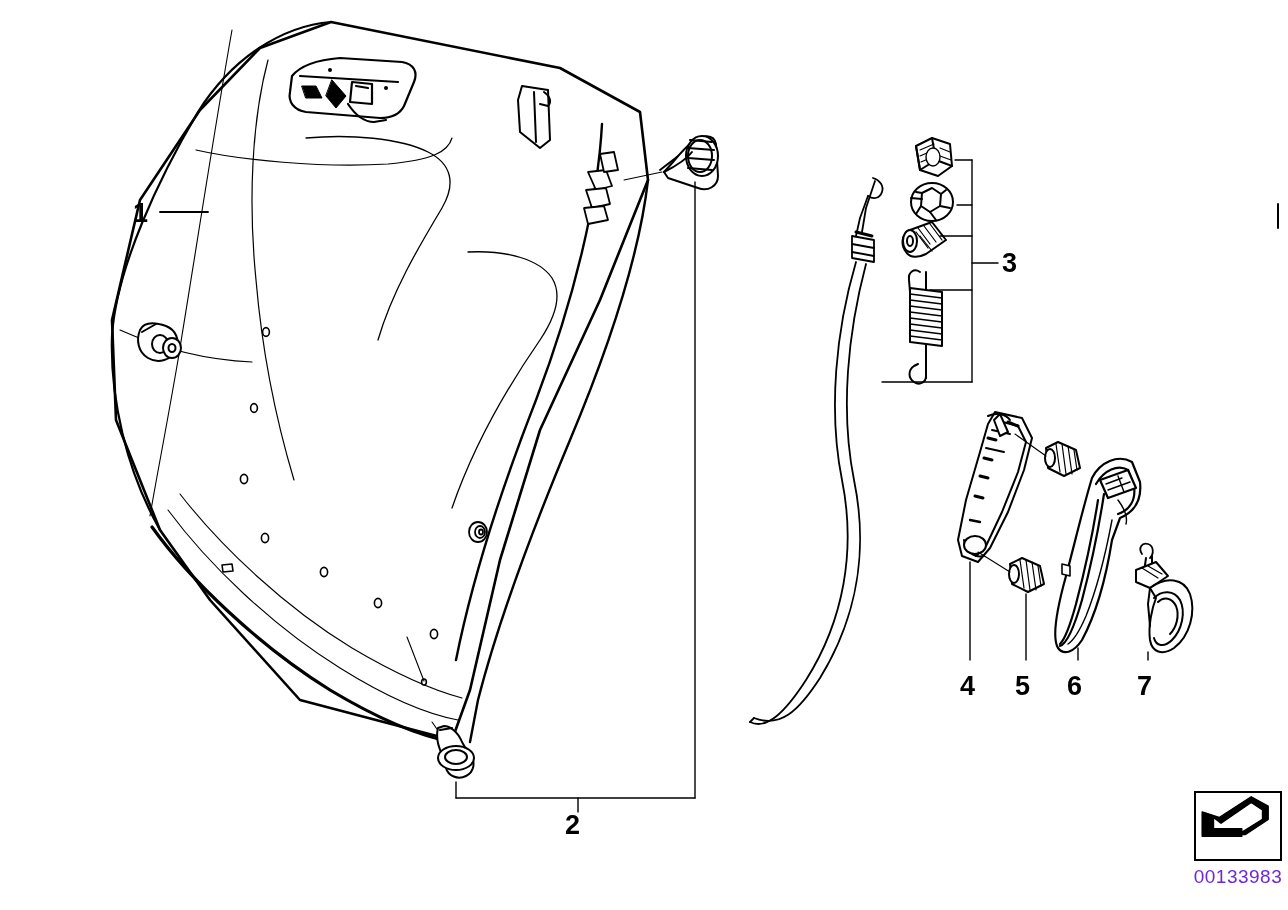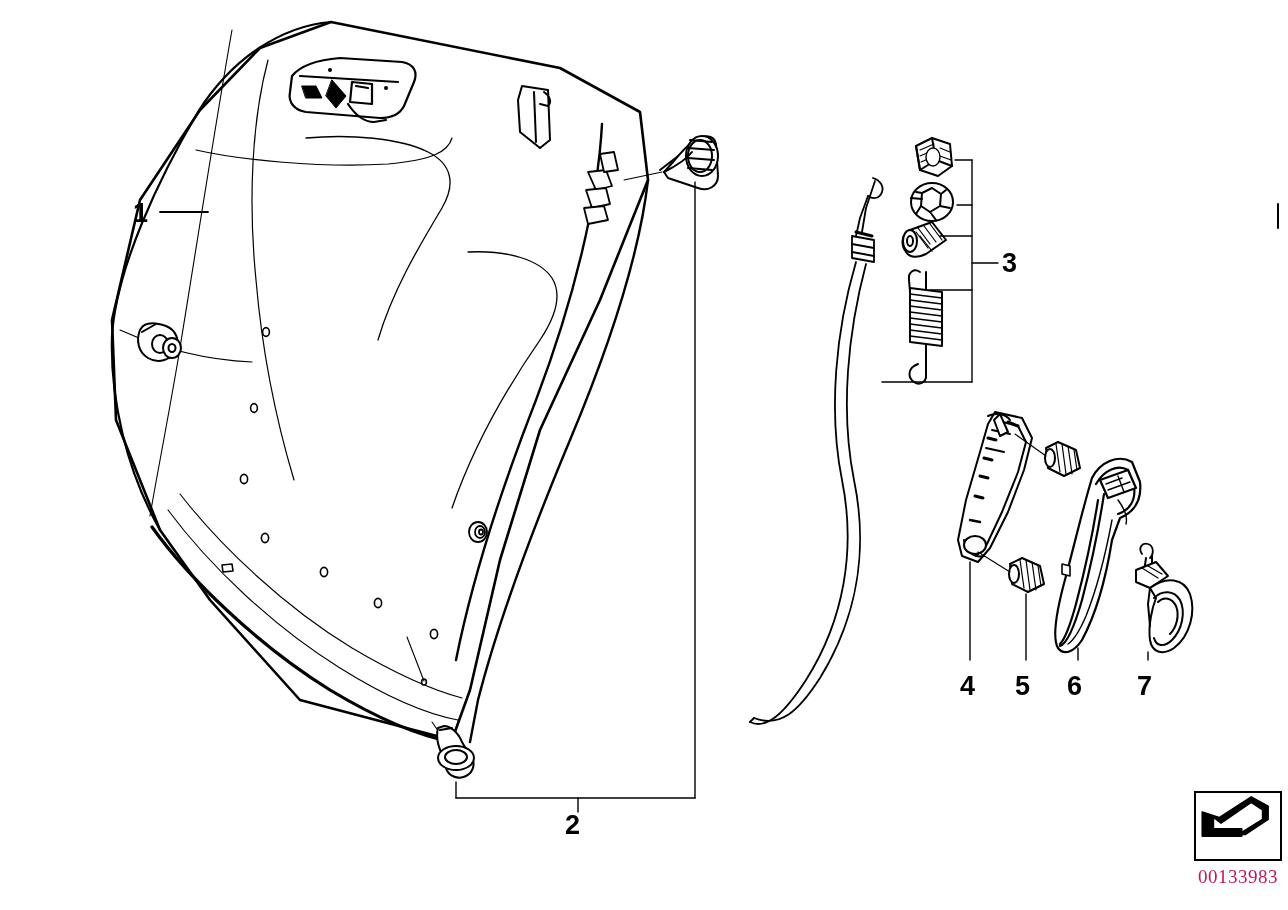--- a/index.html
+++ b/index.html
@@ -60,24 +60,24 @@
     top: 0;
     width: 100%;
     height: 100%;
   }
   #diagram-id {
     position: absolute;
     left: 1188px;
     top: 866px;
     width: 100px;
     text-align: center;
-    font-family: Liberation Serif, serif;
+    font-family: Liberation Sans, sans-serif;
     font-size: 19px;
     letter-spacing: 0.5px;
-    color: #be185d;
+    color: #6d28d9;
   }
 </style>
 </head>
 <body>
 
 <div id="sheet">
 
   <svg id="artwork" viewBox="0 0 1288 910" xmlns="http://www.w3.org/2000/svg">
     <g fill="none" stroke="#000000" stroke-linecap="round" stroke-linejoin="round">
 

